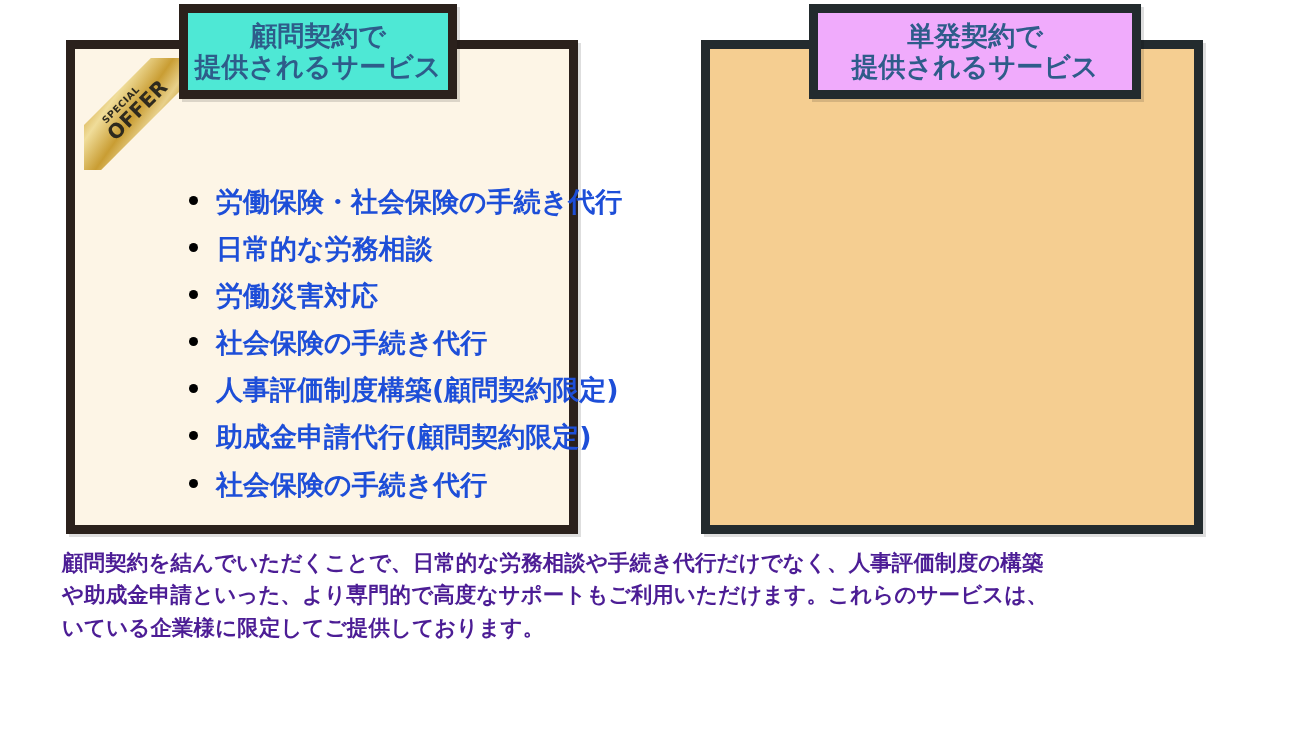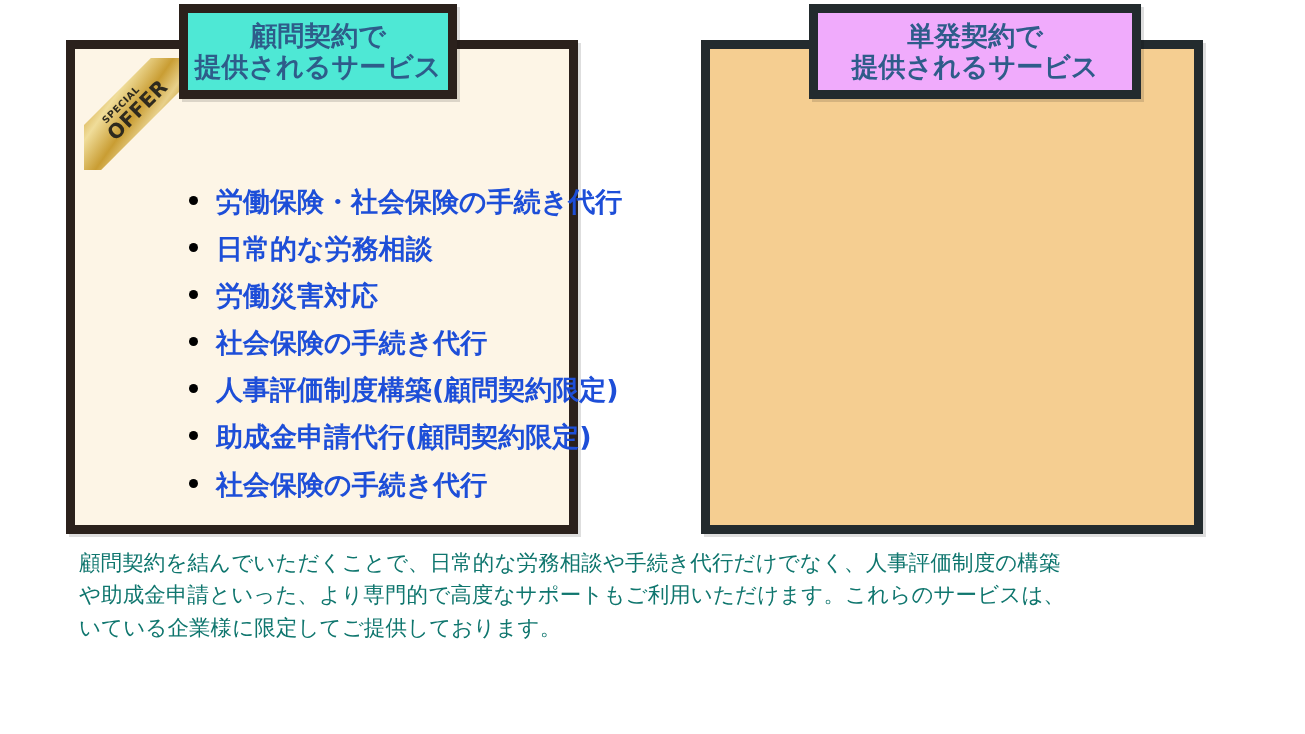--- a/index.html
+++ b/index.html
@@ -173,28 +173,28 @@
     top: 12px;
     width: 9px;
     height: 9px;
     border-radius: 50%;
     background: #000000;
   }
 
   
   .paragraph {
     position: absolute;
-    left: 79px;
+    left: 62px;
     top: 547px;
     width: 1215px;
     margin: 0;
     font-size: 21.5px;
-    font-weight: normal;
+    font-weight: bold;
     line-height: 1.50;
-    color: #0f766e;
+    color: #4c1d95;
     letter-spacing: 0.1px;
   }
   .para-line {
     display: block;
     white-space: nowrap;
   }
 </style>
 </head>
 <body>
 

